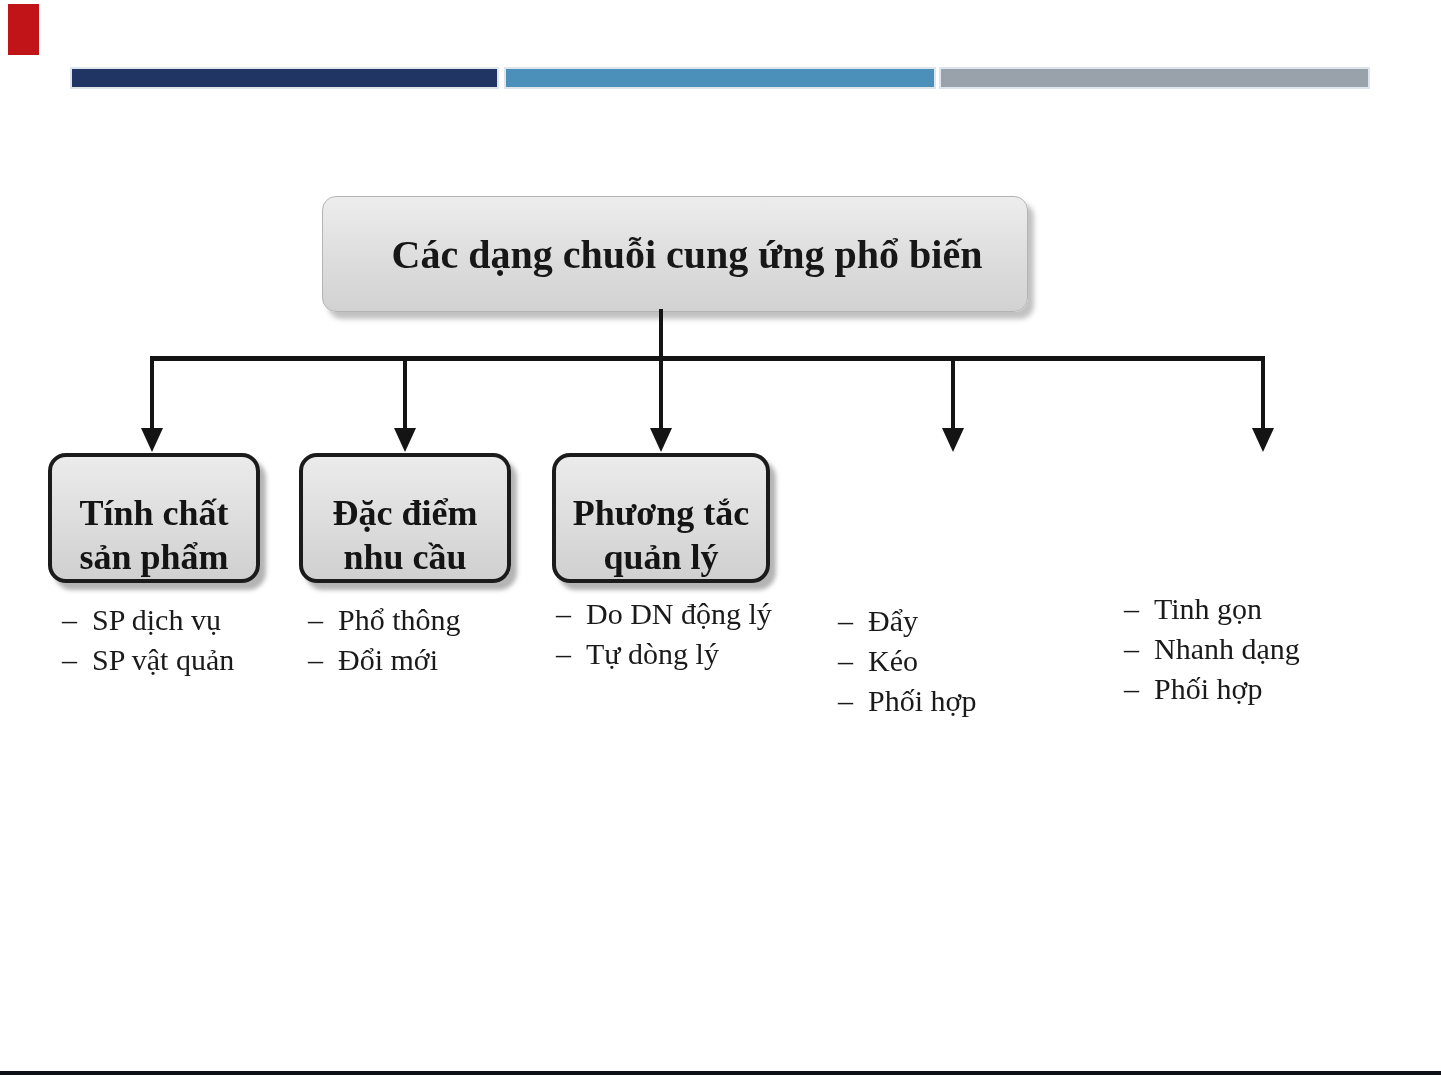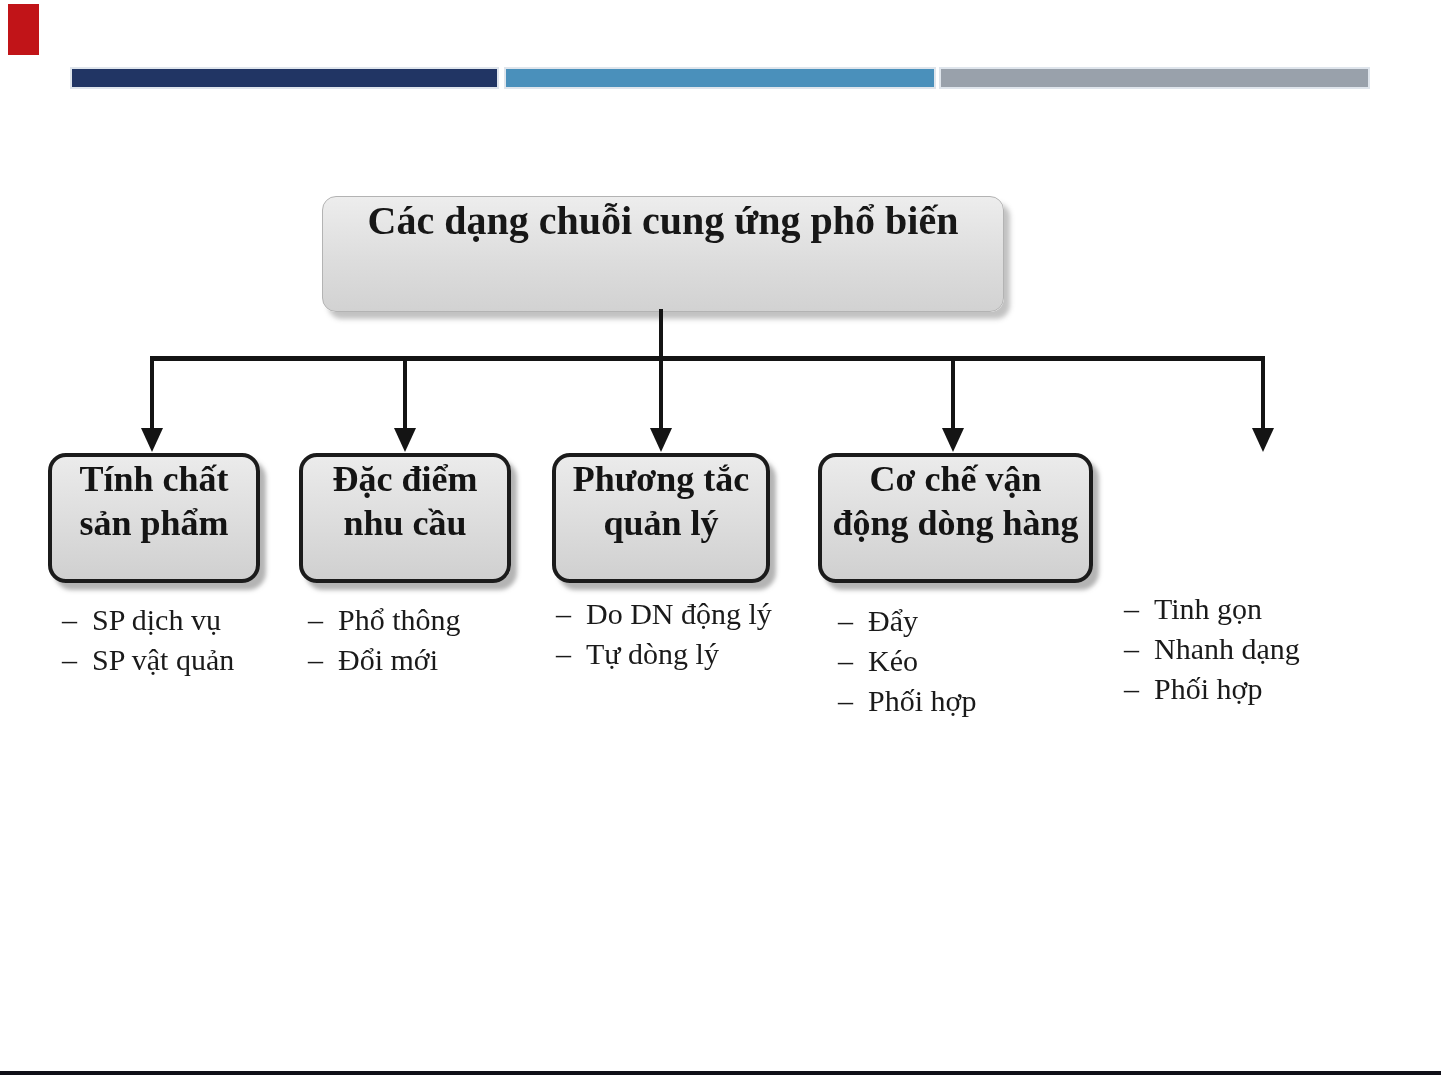--- a/index.html
+++ b/index.html
@@ -17,43 +17,43 @@
   .bar-navy { left:72px;  width:425px; background:#213564; }
   .bar-blue { left:506px; width:428px; background:#4a90bb; }
   .bar-gray { left:941px; width:427px; background:#99a1ab; }
 
   
   .root-box {
     position:absolute; left:322px; top:196px; width:680px; height:114px;
     background:linear-gradient(180deg,#ededed 0%,#dddddd 55%,#d2d2d2 100%);
     border:1px solid #b3b3b3; border-radius:14px;
     box-shadow:6px 7px 5px rgba(120,120,120,.45);
-    display:flex; justify-content:center;
-    font-size:40px; font-weight:bold; color:#171717; text-align:center;
+    display:flex; align-items:center; justify-content:center;
+    font-size:40px; font-weight:bold; color:#171717; text-align:center;padding-left:24px;
   }
 
   
   .stem  { position:absolute; left:659px; top:309px; width:4px; height:51px; background:#141414; }
   .hline { position:absolute; left:150px; top:356px; width:1115px; height:5px; background:#141414; }
   .drop  { position:absolute; top:359px; width:4px; height:72px; background:#141414; }
   .d1{left:150px} .d2{left:403px} .d3{left:659px} .d4{left:951px} .d5{left:1261px}
   .arrow {
     position:absolute; top:428px; width:0; height:0;
     border-left:11px solid transparent; border-right:11px solid transparent;
     border-top:24px solid #141414;
   }
   .a1{left:141px} .a2{left:394px} .a3{left:650px} .a4{left:942px} .a5{left:1252px}
 
   
   .branch-box {
     position:absolute; top:453px; height:130px; box-sizing:border-box;
     background:linear-gradient(180deg,#ebebeb 0%,#dbdbdb 60%,#d0d0d0 100%);
     border:4px solid #1b1b1b; border-radius:18px;
     box-shadow:6px 7px 4px rgba(105,105,105,.5);
-    display:flex; align-items:flex-start; justify-content:center; text-align:center;
+    display:flex; align-items:flex-end; justify-content:center; text-align:center;
     font-size:36px; font-weight:bold; line-height:44px; color:#141414;
     white-space:pre-line;
   }
   .b1{left:48px;  width:212px}
   .b2{left:299px; width:212px}
   .b3{left:552px; width:218px}
   .b4{left:818px; width:275px}
   .b5{left:1132px;width:272px}
 
   
@@ -102,24 +102,20 @@
     <span>Tính chất
 sản phẩm</span>
   </div>
   <div class="branch-box b2">
     <span>Đặc điểm
 nhu cầu</span>
   </div>
   <div class="branch-box b3">
     <span>Phương tắc
 quản lý</span>
-  </div>
-  <div class="branch-box b4">
-    <span>Cơ chế vận
-động dòng hàng</span>
   </div>
 
   <div class="blist l1">
     <div class="lrow">
       <span class="dash">–</span>
       <span>SP dịch vụ</span>
     </div>
     <div class="lrow">
       <span class="dash">–</span>
       <span>SP vật quản</span>

